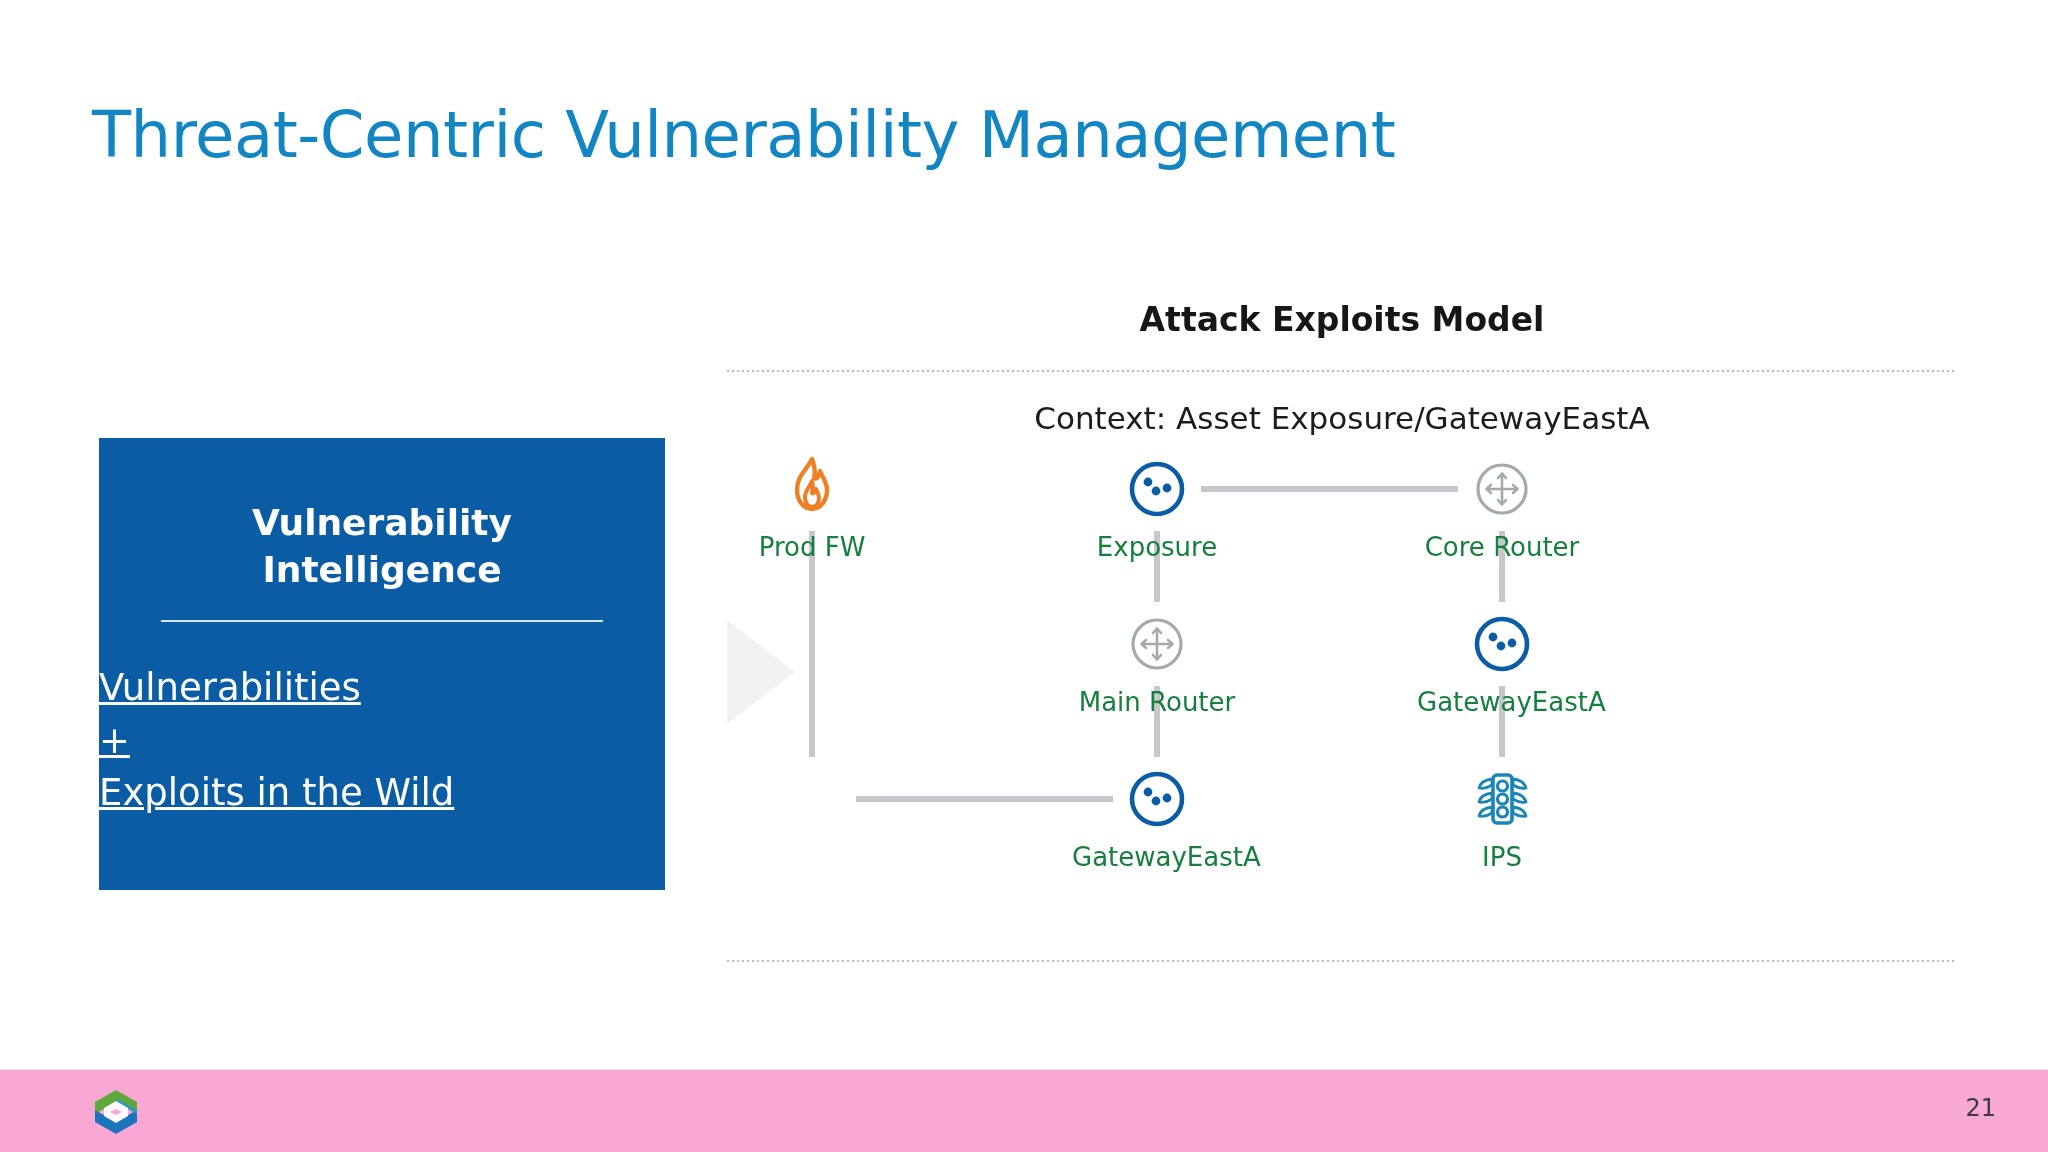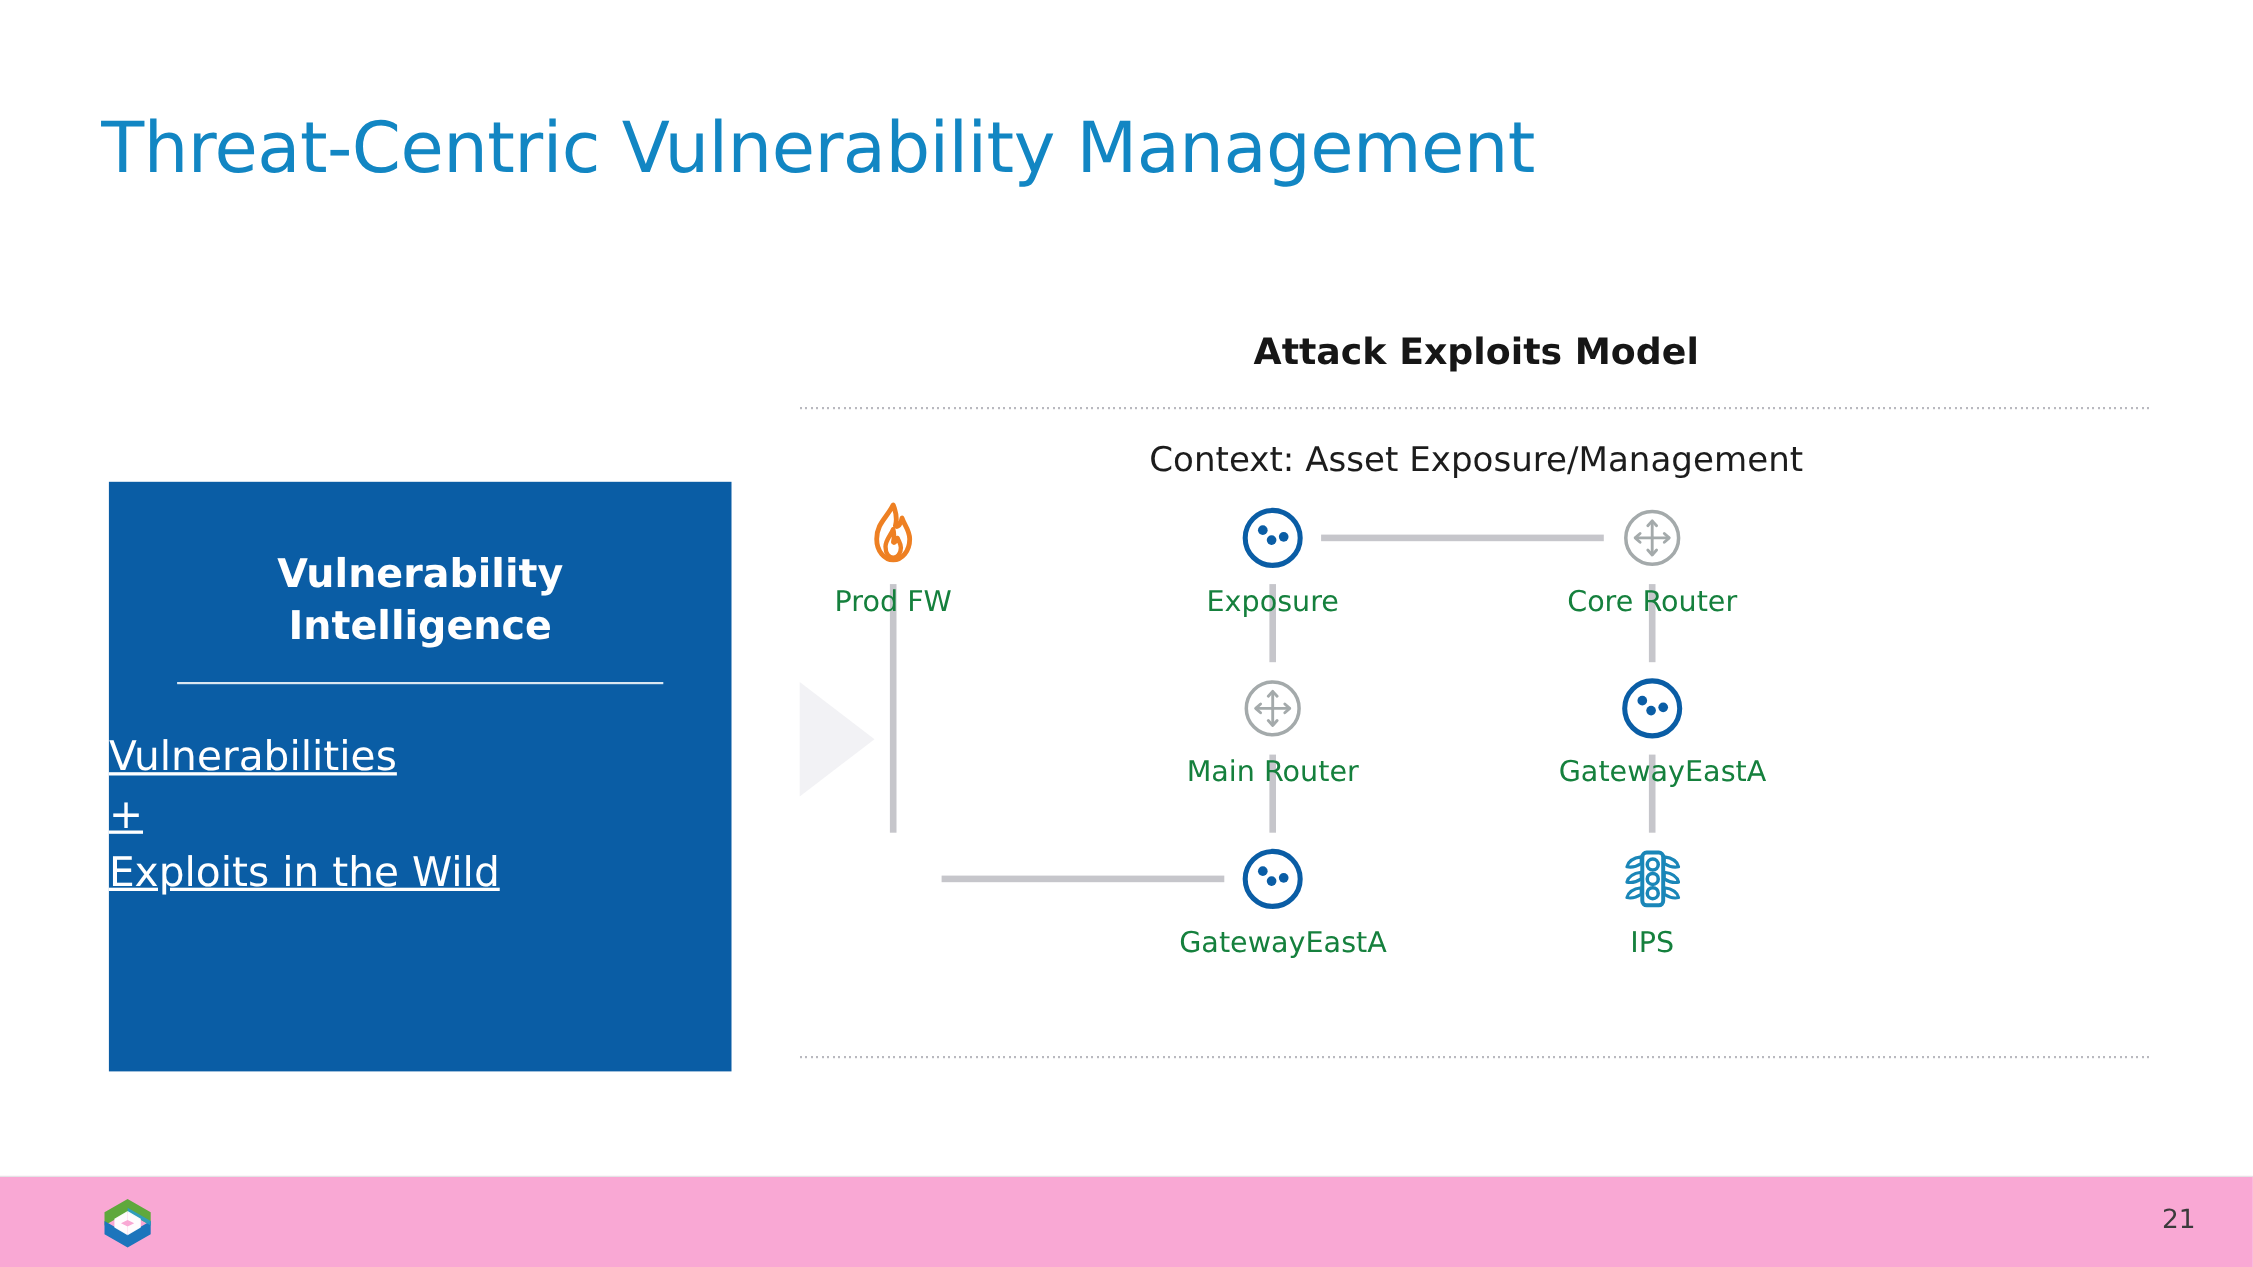--- a/index.html
+++ b/index.html
@@ -28,21 +28,21 @@
     white-space: nowrap;
     margin-top: 44px;
   }
 
   
   #vuln-panel {
     position: absolute;
     left: 99px;
     top: 438px;
     width: 566px;
-    height: 536px;
+    height: 452px;
     background: #0a5da5;
     color: #ffffff;
     box-sizing: border-box;
     padding: 16px;
   }
   #vuln-panel-heading {
     position: absolute;
     left: 0;
     right: 0;
     top: 62px;
@@ -197,21 +197,21 @@
 </div>
 
 <div id="flow-arrow" style="border-left-color: rgb(242, 242, 245);"></div>
 
 <div id="asm-panel">
 
   <div id="asm-title">Attack Exploits Model</div>
 
   <div class="dot-rule" id="asm-rule-top" style="background-image: repeating-linear-gradient(to right, rgb(185, 185, 191) 0px, rgb(185, 185, 191) 2px, rgba(255, 255, 255, 0) 2px, rgba(255, 255, 255, 0) 5px);"></div>
 
-  <div id="asm-context">Context: Asset Exposure/Management</div>
+  <div id="asm-context">Context: Asset Exposure/GatewayEastA</div>
 
   <div id="net-graph">
 
   <div class="net-edge h" style="background: rgb(198, 198, 203); left: 474px; width: 257px; top: 36px;"></div>
       <div class="net-edge v" style="background: rgb(198, 198, 203); top: 81px; height: 226px; left: 82px;"></div>
       <div class="net-edge v" style="background: rgb(198, 198, 203); top: 81px; height: 71px; left: 427px;"></div>
       <div class="net-edge v" style="background: rgb(198, 198, 203); top: 236px; height: 71px; left: 427px;"></div>
       <div class="net-edge v" style="background: rgb(198, 198, 203); top: 81px; height: 71px; left: 772px;"></div>
       <div class="net-edge v" style="background: rgb(198, 198, 203); top: 236px; height: 71px; left: 772px;"></div>
       <div class="net-edge h" style="background: rgb(198, 198, 203); left: 129px; width: 257px; top: 346px;"></div>

